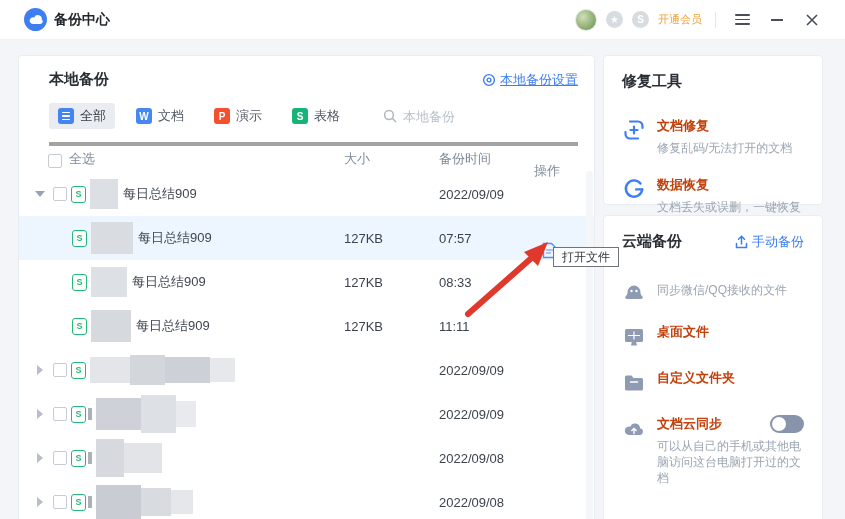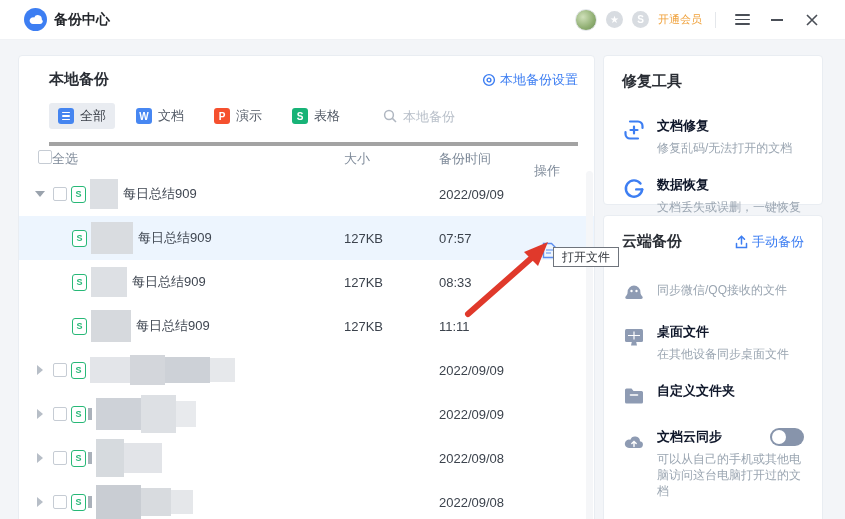--- a/index.html
+++ b/index.html
@@ -40,35 +40,35 @@
   
   .card { position:absolute; background:#fff; border:1px solid #e9edf2; border-radius:4px; }
   .card-local { left:18px; top:55px; width:577px; height:470px; }
   .card-repair { left:603px; top:55px; width:220px; height:150px; }
   .card-cloud { left:603px; top:215px; width:220px; height:310px; }
 
   
   .local-head { padding:14px 16px 0 30px; }
   .local-title-row { display:flex; align-items:center; }
   .section-title { font-size:15px; font-weight:bold; color:#2b2f36; }
-  .settings-link { margin-left:auto; display:flex; align-items:center; gap:4px; color:#3d7ef2; font-size:13px; cursor:pointer; }
+  .settings-link { margin-left:auto; display:flex; align-items:center; gap:4px; color:#3d7ef2; font-size:13px; cursor:pointer;text-decoration:underline; }
   .tabs-row { display:flex; align-items:center; margin-top:14px; padding-bottom:13px; border-bottom:4px solid #a3a3a3; }
   .tab { display:flex; align-items:center; gap:6px; padding:4px 9px; border-radius:3px; margin-right:12px; color:#525a66; cursor:pointer; }
   .tab.active { background:#e9ecf1; color:#3a3f48; }
   .tab-ico { width:16px; height:16px; border-radius:3px; display:flex; align-items:center; justify-content:center; color:#fff; font-size:10px; font-weight:bold; }
   .ico-all { background:#4585f0; flex-direction:column; gap:2px; }
   .ico-all i { display:block; width:8px; height:1.6px; background:#fff; border-radius:1px; }
   .ico-doc { background:#4787f2; } .ico-ppt { background:#f5502e; } .ico-sheet { background:#17b377; }
   .searchbox { display:flex; align-items:center; gap:6px; margin-left:22px; }
   .searchbox input { border:none; outline:none; font-size:13px; color:#69727e; width:120px; background:transparent; }
   .searchbox input::placeholder { color:#b9c0ca; }
 
   
   .thead { display:flex; align-items:center; height:26px; padding-left:15px; color:#7e8a99; font-size:13px; }
-  .thead .sel { display:flex; align-items:flex-start; margin-left:4px; }
+  .thead .sel { display:flex; align-items:flex-end; gap:7px; margin-left:14px; }
   .col-name { flex:1; display:flex; align-items:center; min-width:0; }
   .col-size { width:95px;margin-left:22px; }
   .col-time { width:95px; }
   .col-op   { width:60px; display:flex; align-items:center;margin-top:24px; }
   .checkbox { width:14px; height:14px; border:1px solid #c6ccd4; border-radius:2px; background:#fff; flex:none; cursor:pointer; }
   .rows { position:relative; }
   .row { display:flex; align-items:center; height:44px; padding-left:15px; font-size:13px; color:#3c434d; }
   .row.hl { background:#edf5fe; }
   .caret { width:12px; flex:none; margin-right:7px; display:flex; align-items:center; justify-content:center; cursor:pointer; }
   .caret-down { width:0; height:0; border-left:5px solid transparent; border-right:5px solid transparent; border-top:6px solid #9aa3ad; }
@@ -97,21 +97,21 @@
   }
   .arrow-annot { position:absolute; left:452px; top:228px; z-index:6; pointer-events:none; }
 
   
   .side-head { display:flex; align-items:center; padding:16px 18px 0 18px; }
   .side-link { margin-left:auto; display:flex; align-items:center; gap:4px; color:#3d7ef2; font-size:13px; cursor:pointer; }
   .side-items { padding:6px 18px 0 18px; display:flex; flex-direction:column; }
   .side-item { display:flex; margin-top:20px; }
   .side-ico { width:24px; flex:none; margin-right:11px; display:flex; align-items:flex-start; justify-content:center; padding-top:2px; }
   .side-txt { flex:1; min-width:0; }
-  .side-label { font-size:13px; font-weight:bold; color:#0f172a; }
+  .side-label { font-size:13px; font-weight:bold; color:#c2410c; }
   .side-desc { font-size:12px; color:#9aa5b1; margin-top:5px; line-height:16px; }
   .label-row { display:flex; align-items:center; }
   .toggle { margin-left:auto; width:34px; height:18px; border-radius:9px; background:#8794ab; position:relative; cursor:pointer; flex:none; }
   .toggle::after { content:""; position:absolute; left:2px; top:2px; width:14px; height:14px; border-radius:50%; background:#fff; }
 </style>
 </head>
 <body>
 
 <div class="titlebar">
   <div class="logo">
@@ -405,21 +405,20 @@
     <div class="side-item">
       <div class="side-ico">
         <svg width="24" height="24" viewBox="0 0 24 24">
           <rect x="3" y="4" width="18" height="13" rx="1.5" fill="#8e9bb3"></rect>
           <path d="M12 6.5 v8 M6 10.5 h12" stroke="#fff" stroke-width="1.2"></path>
           <path d="M9 20.5 h6 l-.8 -3.5 h-4.4 Z" fill="#8e9bb3"></path>
         </svg>
       </div>
       <div class="side-txt">
         <div class="side-label">桌面文件</div>
-        <div class="side-desc">在其他设备同步桌面文件</div>
       </div>
     </div>
     <div class="side-item">
       <div class="side-ico">
         <svg width="24" height="24" viewBox="0 0 24 24">
           <path d="M3 6 a1.5 1.5 0 0 1 1.5 -1.5 h5 l2 2.5 h8 a1.5 1.5 0 0 1 1.5 1.5 v9.5 a1.5 1.5 0 0 1 -1.5 1.5 h-15 a1.5 1.5 0 0 1 -1.5 -1.5 Z" fill="#8e9bb3"></path>
           <path d="M8.5 11 h7" stroke="#fff" stroke-width="1.6" stroke-linecap="round"></path>
         </svg>
       </div>
       <div class="side-txt">

